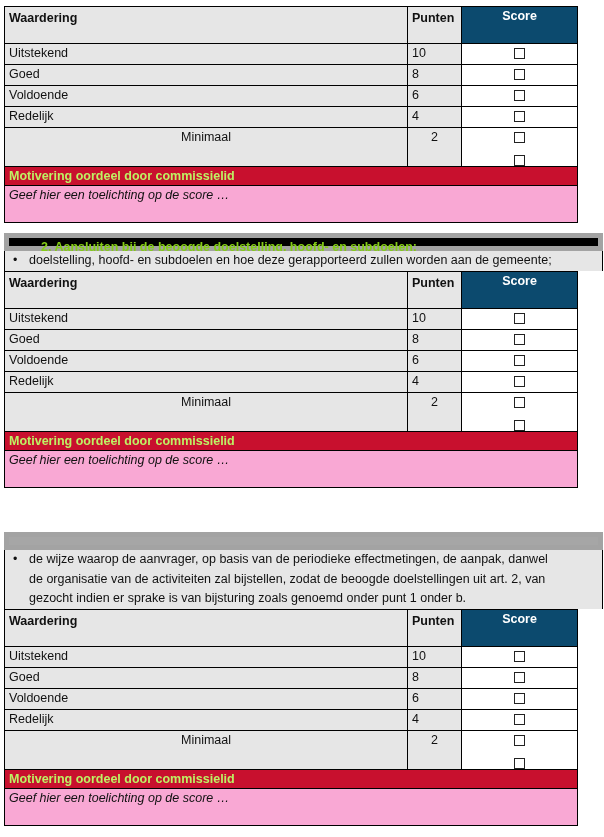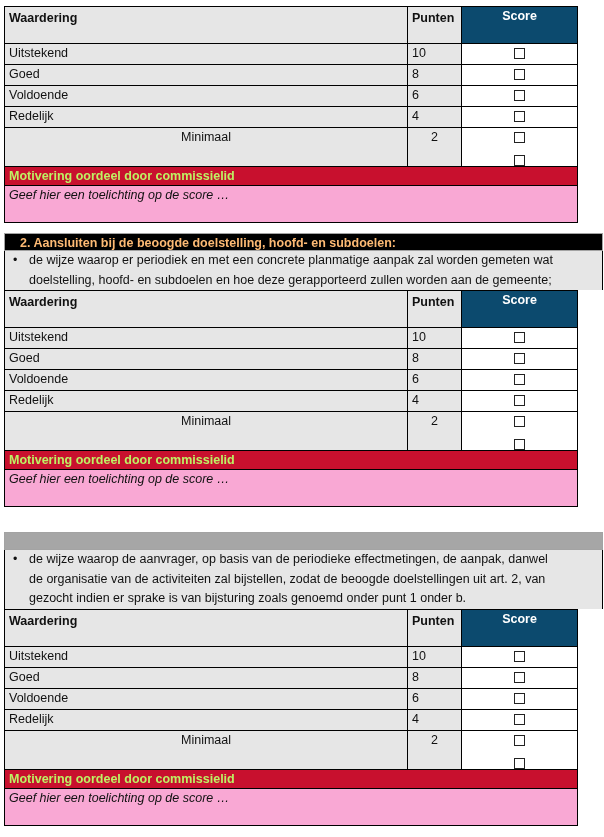--- a/index.html
+++ b/index.html
@@ -14,21 +14,21 @@
   .hdr td.bold { font-weight: bold; padding-top: 2px; }
   .hdr td.score { background: #0c4a6e; color: #fff; font-weight: bold; text-align: center; }
   .row td { background: #e6e6e6; height: 18px; }
   .row td.cb { background: #fff; text-align: center; }
   .row.tall td { height: 36px; text-align: center; }
   .box { display: inline-block; width: 9px; height: 9px; border: 1px solid #222; margin-top: 4px; background: #fff; }
   .boxstack { display: flex; flex-direction: column; align-items: center; gap: 8px; }
   .boxstack .box { margin-top: 4px; }
   .mot td { background: #c8102e; color: #bef264; font-weight: bold; height: 17px; border-color: #000; }
   .expl td { background: #f9a8d4; height: 36px; font-style: italic; margin-top: 30px; }
-  .section-head { background: #000; color: #fdba74; font-weight: bold; height: 18px; line-height: 18px; padding-left: 15px; border: 1px solid #a3a3a3; box-sizing: border-box; }
+  .section-head { background: #000; color: #84cc16; font-weight: bold; height: 18px; line-height: 18px; padding-left: 32px; border: 5px solid #a3a3a3; box-sizing: border-box; }
   .section-head.grey { background: #a6a6a6; }
   .bullet-box { background: #e6e6e6; border: 1px solid #000; border-top: none; border-bottom: none; position: relative; padding: 0 4px 0 24px; line-height: 19.5px; box-sizing: border-box; }
   .bullet-dot { position: absolute; left: 8px; top: 0; }
 </style>
 </head>
 <body>
 
 <div class="block" style="top:6px;">
   <table class="grid">
     <colgroup>
@@ -79,21 +79,20 @@
       <td colspan="3">Geef hier een toelichting op de score …</td>
     </tr>
   </tbody>
     </table>
 </div>
 
 <div class="block" style="top:233px;">
   <div class="section-head">2. Aansluiten bij de beoogde doelstelling, hoofd- en subdoelen:</div>
   <div class="bullet-box">
     <span class="bullet-dot">•</span>
-    <div>de wijze waarop er periodiek en met een concrete planmatige aanpak zal worden gemeten wat</div>
     <div>doelstelling, hoofd- en subdoelen en hoe deze gerapporteerd zullen worden aan de gemeente;</div>
   </div>
   <table class="grid">
     <colgroup>
         <col class="c1">
         <col class="c2">
         <col class="c3">
       </colgroup>
     <tbody>
         <tr class="hdr">

